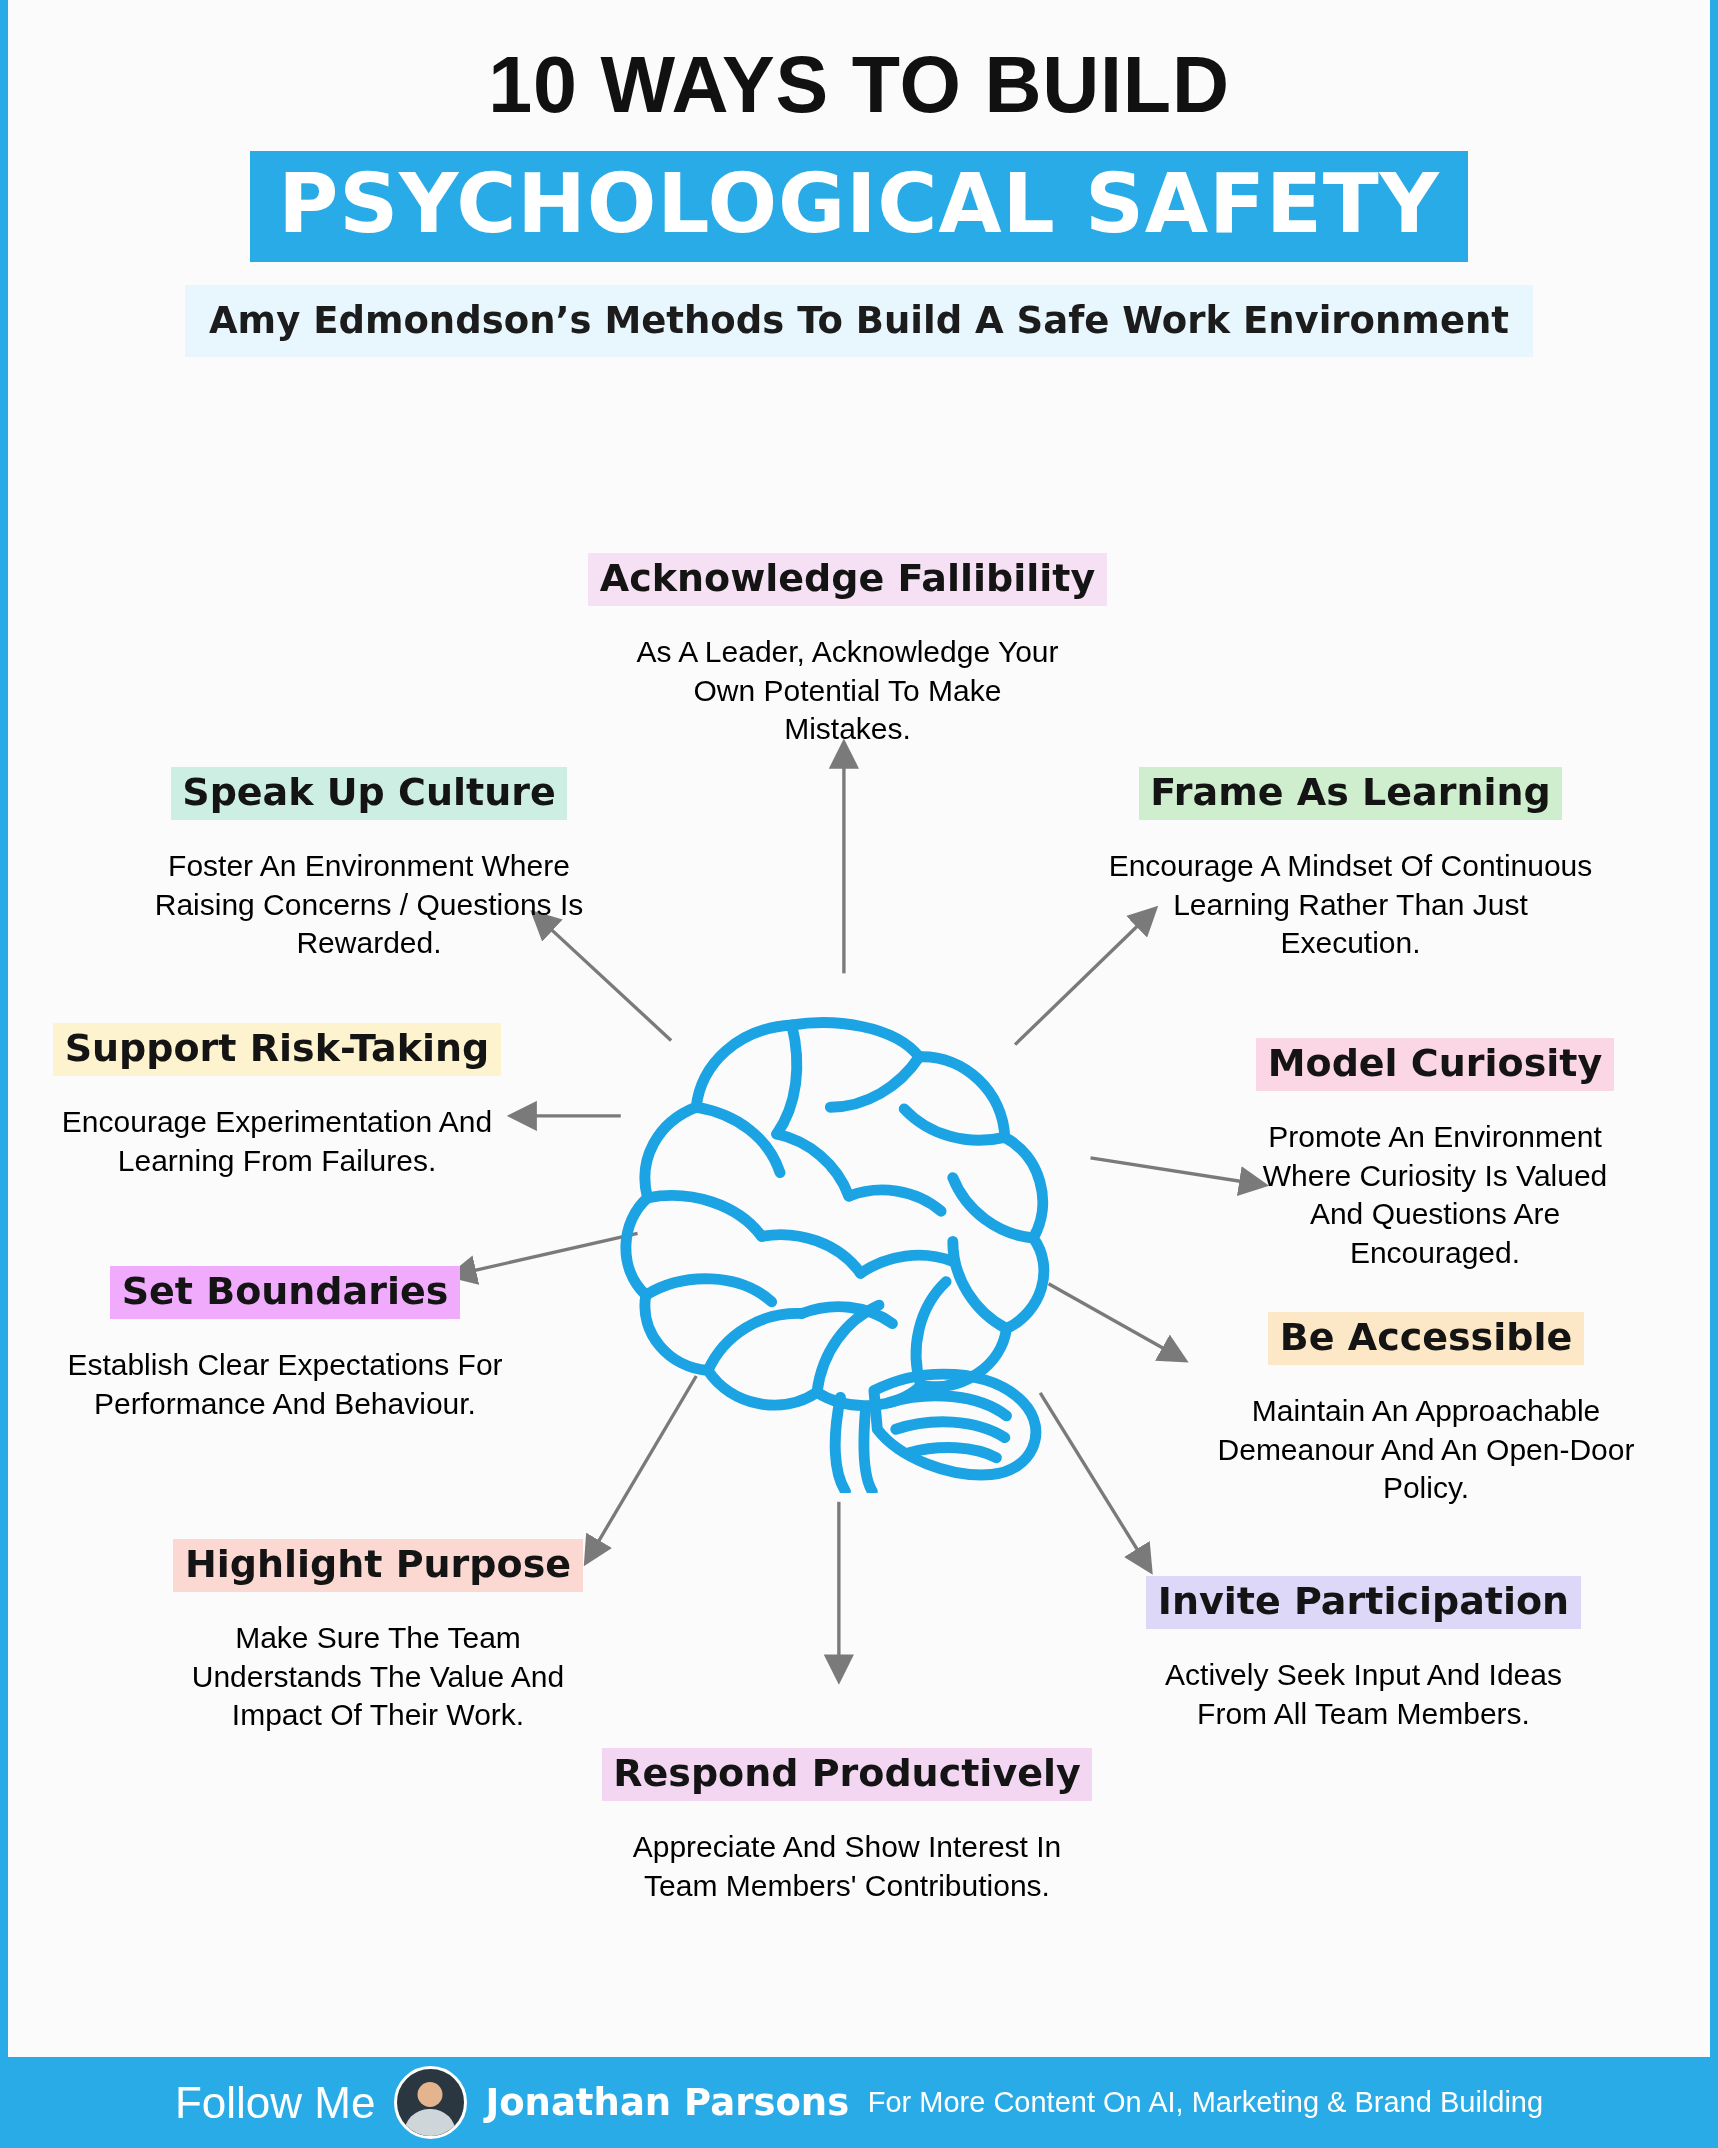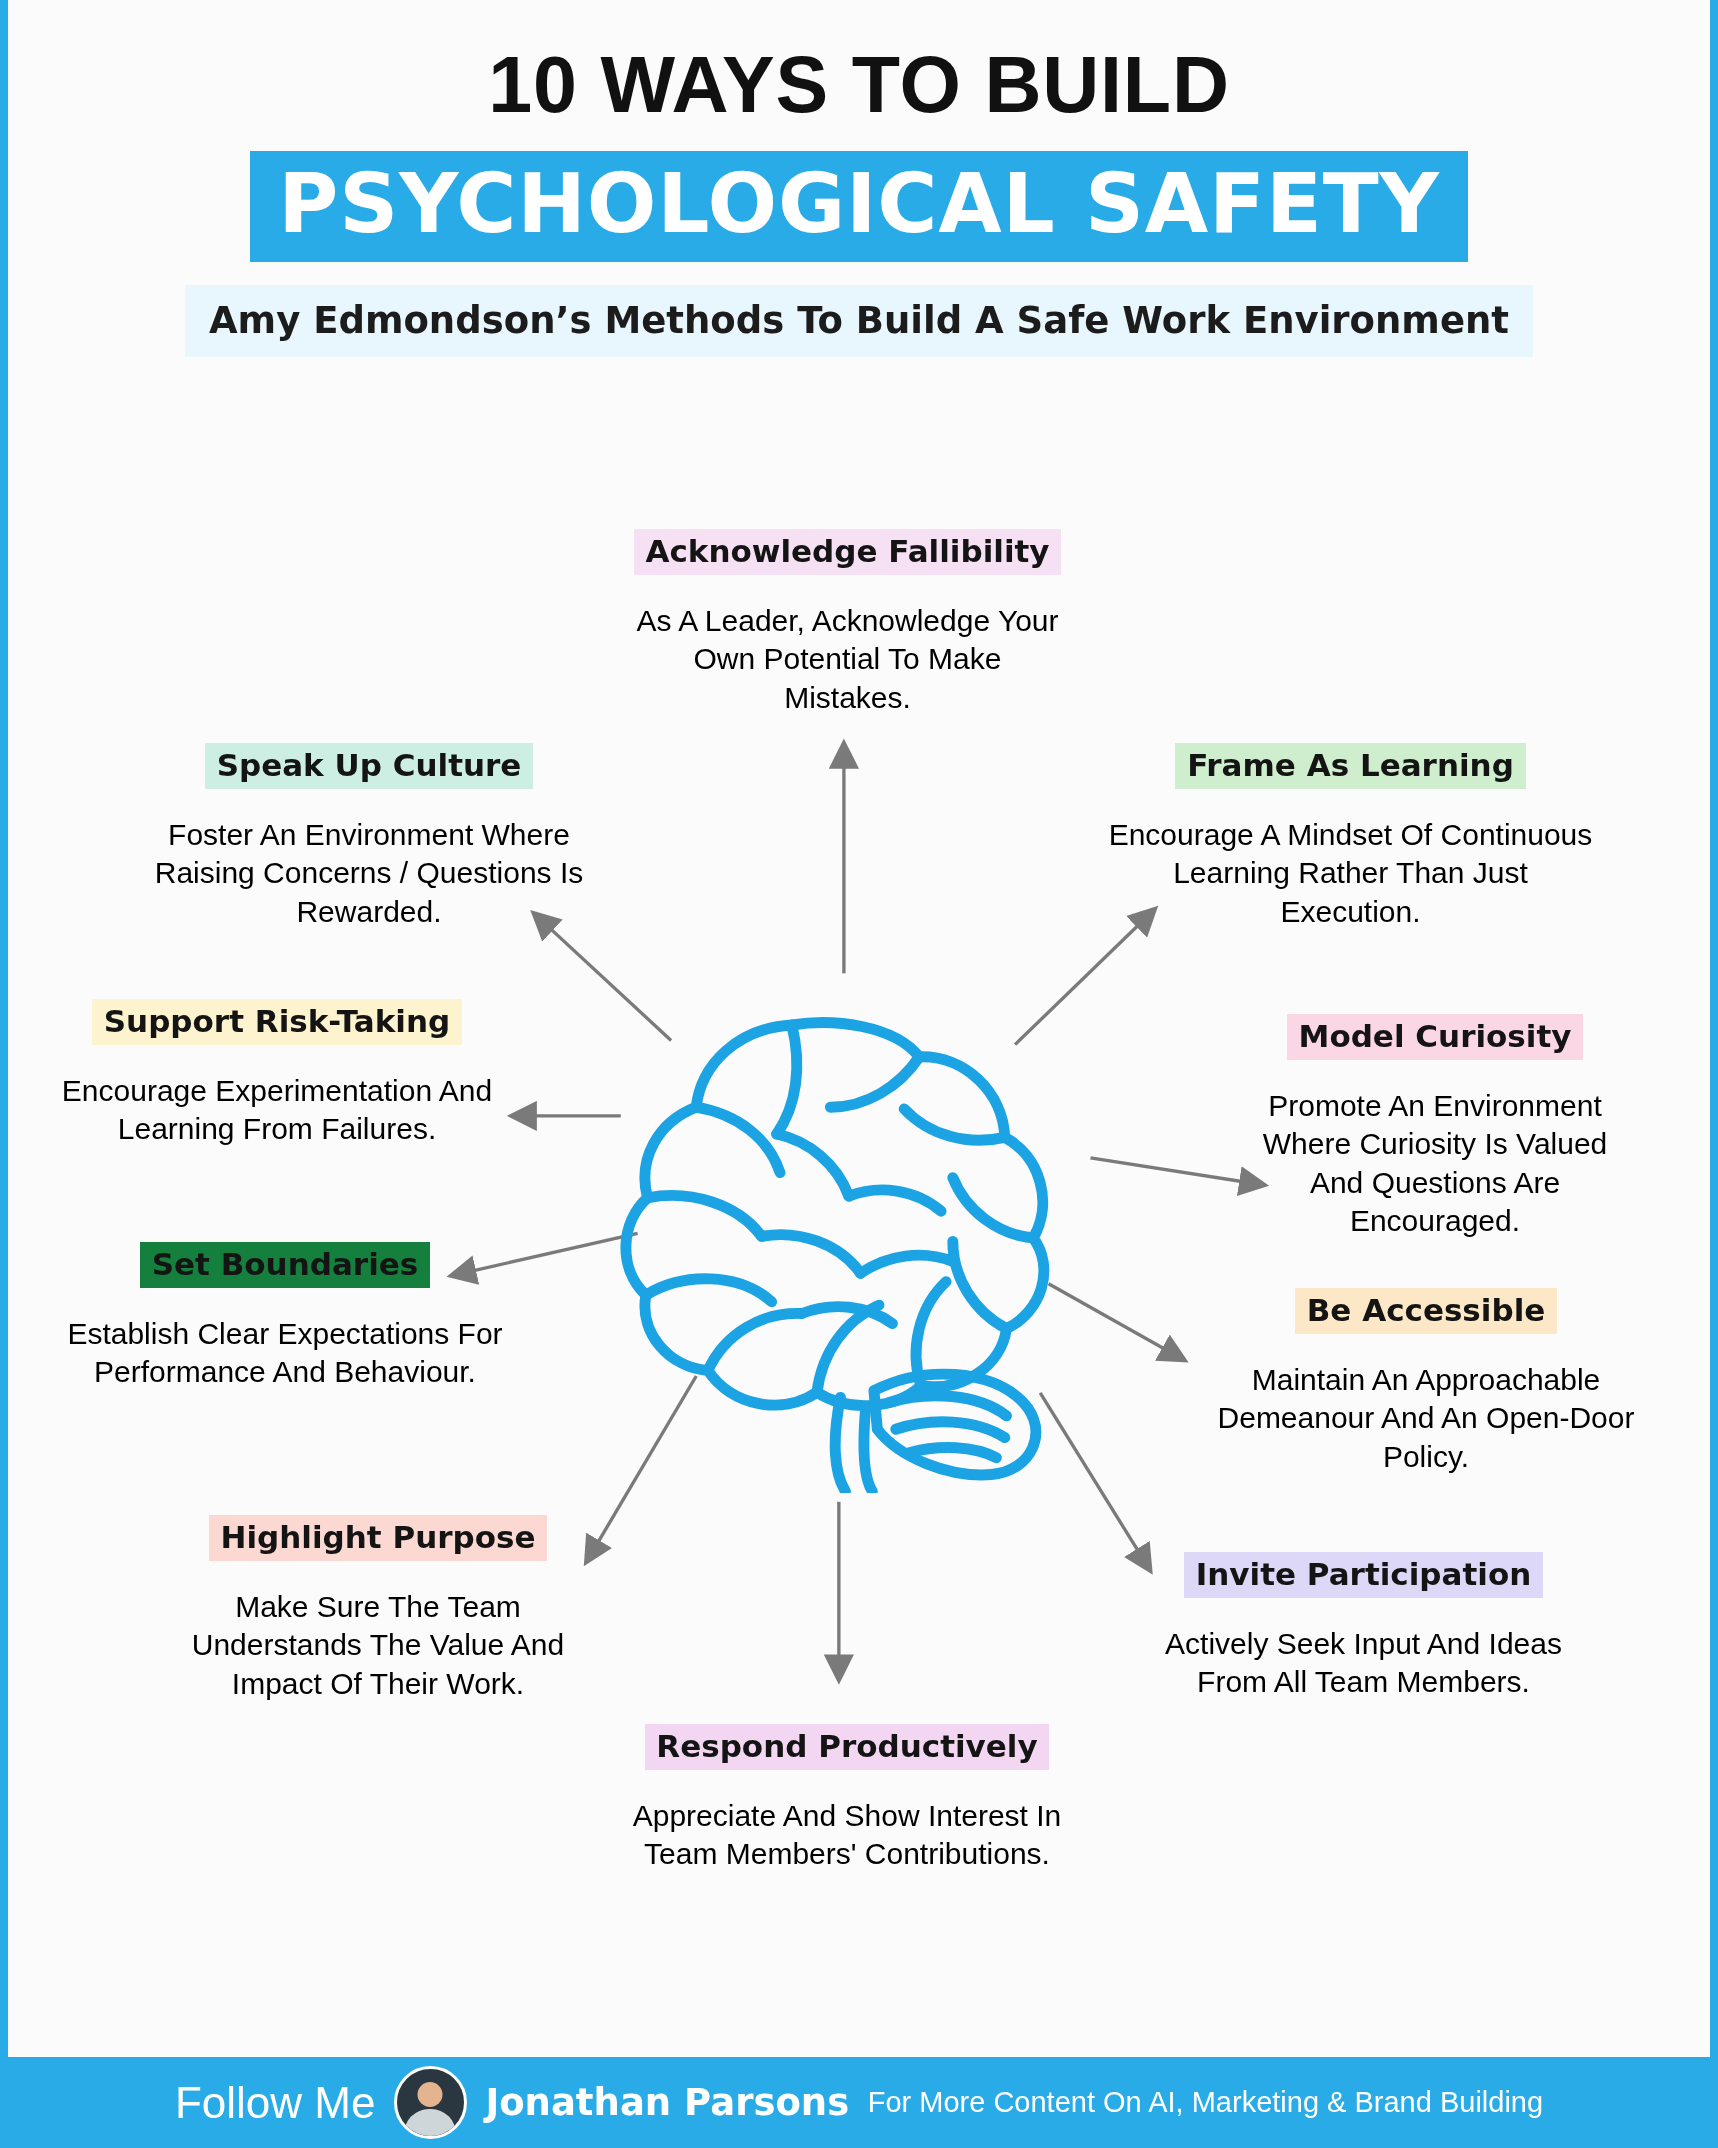--- a/index.html
+++ b/index.html
@@ -75,26 +75,27 @@
     inset: 0;
     pointer-events: none;
   }
 
   
   .item {
     position: absolute;
   }
   .item .chip {
     display: inline-block;
-    font-size: 31px;
+    font-size: 38px;
     font-weight: bold;
     color: #141414;
     padding: 5.9px 11.7px 7.6px 11.7px;
     font-family: "DejaVu Sans", sans-serif;
     line-height: 1.05;
+    margin-top: 24px;
   }
   .item .desc {
     margin-top: 27px;
     font-size: 30px;
     color: #000000;
     line-height: 1.28;
     font-family: Liberation Sans, sans-serif;
   }
   .align-center { text-align: center; }
 
@@ -254,21 +255,21 @@
     <span class="chip" style="background:#cceee3;">Speak Up Culture</span>
     <div class="desc" style="width:470px; margin-left:auto; margin-right:auto;">Foster An Environment Where Raising Concerns / Questions Is Rewarded.</div>
   </div>
 
   <div class="item align-center" style="left:42px; top:999px; width:470px;">
     <span class="chip" style="background:#fdf3cf;">Support Risk-Taking</span>
     <div class="desc" style="width:436px; margin-left:auto; margin-right:auto;">Encourage Experimentation And Learning From Failures.</div>
   </div>
 
   <div class="item align-center" style="left:50px; top:1242px; width:470px;">
-    <span class="chip" style="background:#15803d;text-align:right;">Set Boundaries</span>
+    <span class="chip" style="background:#f0abfc;text-align:right;">Set Boundaries</span>
     <div class="desc" style="width:445px; margin-left:auto; margin-right:auto;">Establish Clear Expectations For Performance And Behaviour.</div>
   </div>
 
   <div class="item align-center" style="left:143px; top:1515px; width:470px;">
     <span class="chip" style="background:#fbd9d2;">Highlight Purpose</span>
     <div class="desc" style="width:394px; margin-left:auto; margin-right:auto;">Make Sure The Team Understands The Value And Impact Of Their Work.</div>
   </div>
 
   <div class="item align-center" style="left:587px; top:1724px; width:520px;">
     <span class="chip" style="background:#f3d7f2;">Respond Productively</span>

